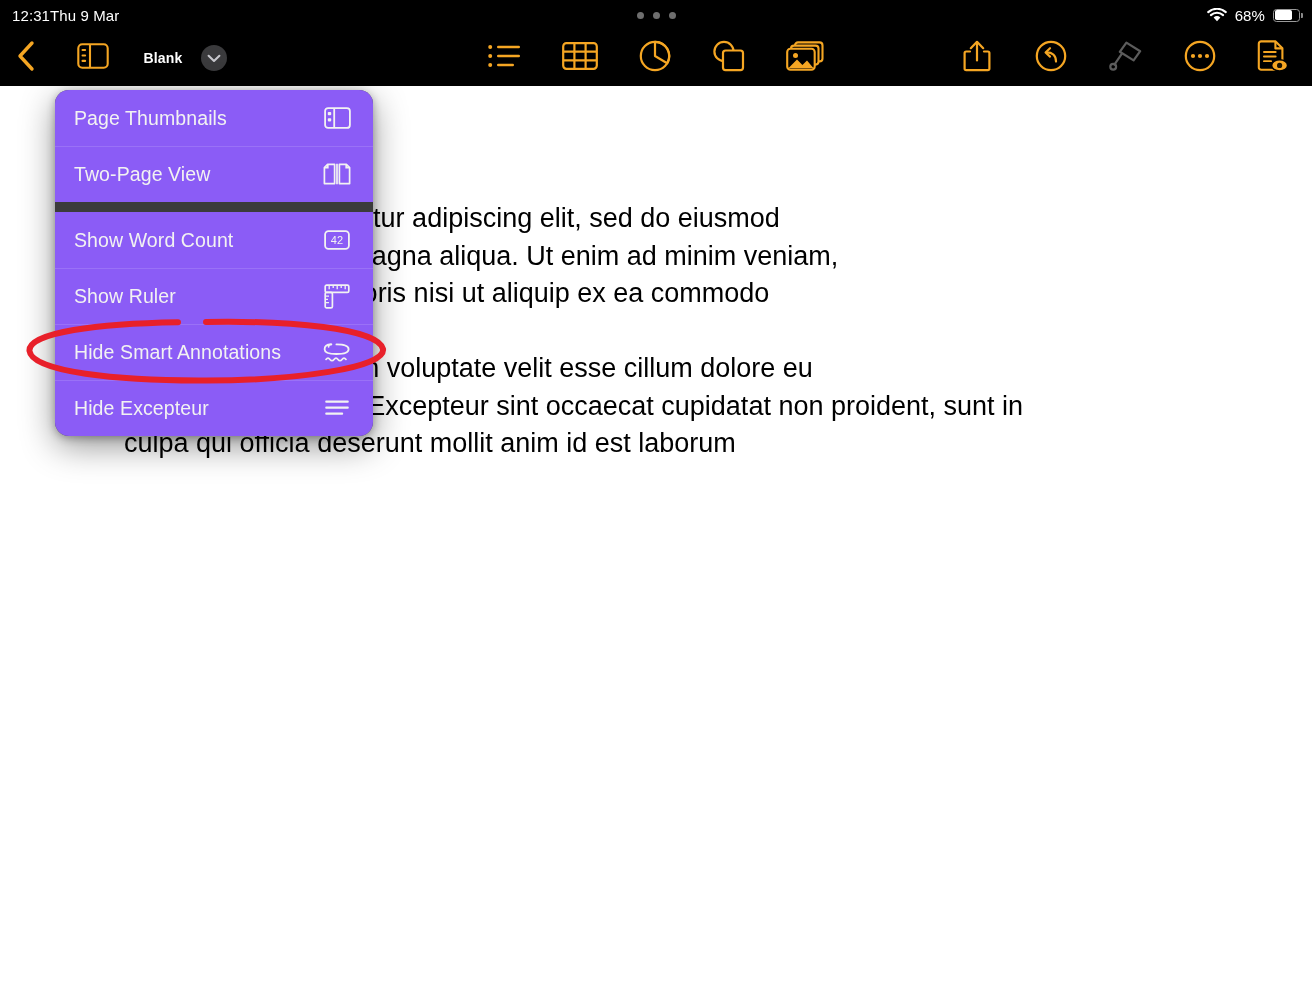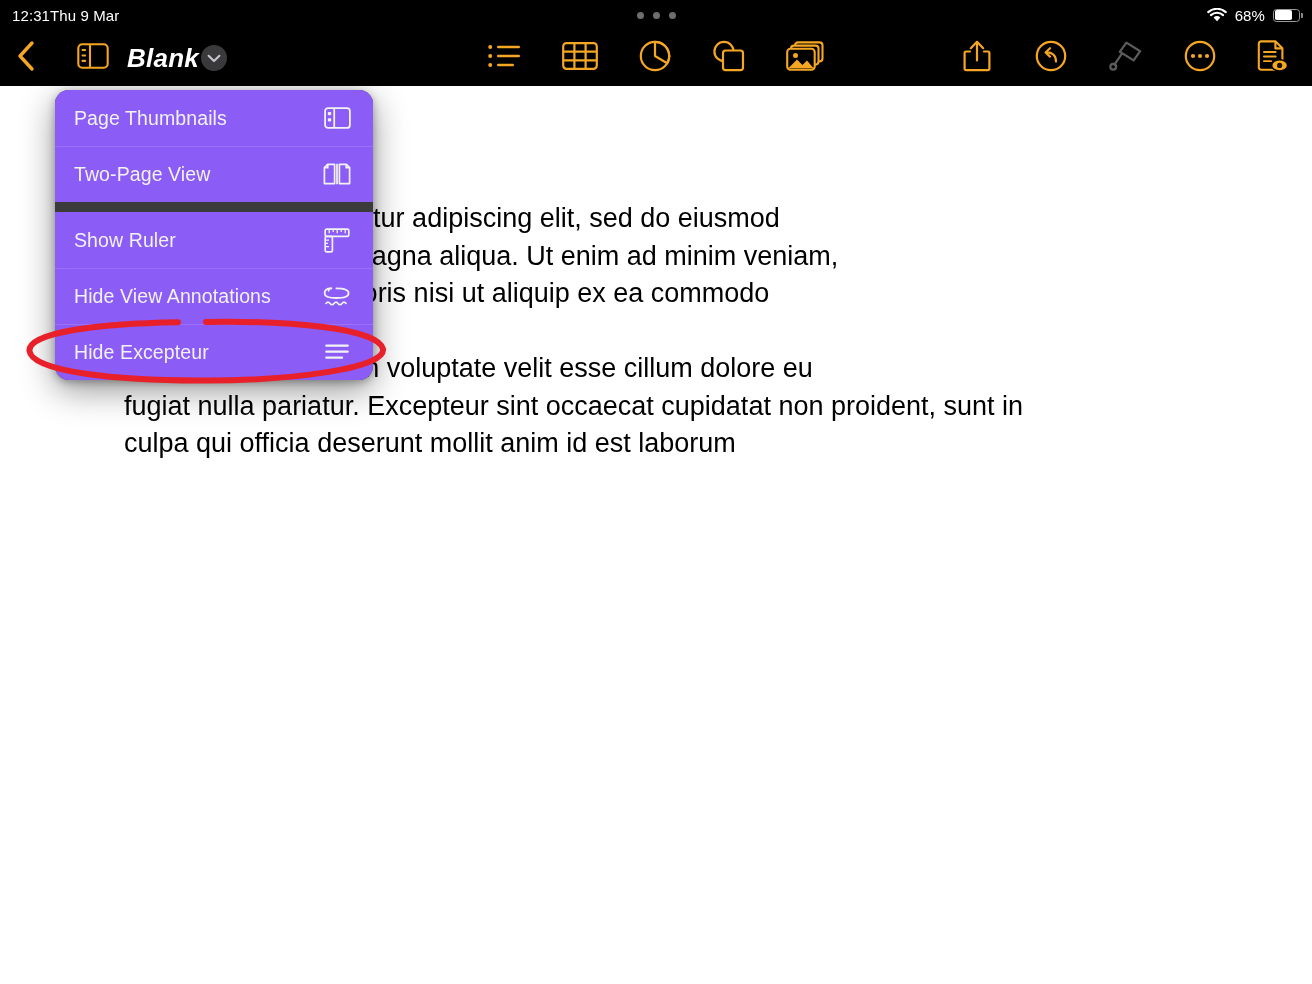--- a/index.html
+++ b/index.html
@@ -49,21 +49,21 @@
   
   .toolbar {
     position:absolute; top:30px; left:0; width:1312px; height:56px;
     background:#000;
   }
   .tb-item {
     position:absolute; top:0; height:56px;
     display:flex; align-items:center; justify-content:center;
   }
   .doc-title {
-    color:#fff; font-size:26px; font-weight:700; letter-spacing:.2px;font-style:italic;
+    color:#fff; font-size:14px; font-weight:700; letter-spacing:.2px;
   }
   .chev-circle {
     width:26px; height:26px; border-radius:50%;
     background:#3a3a3c;
     display:flex; align-items:center; justify-content:center;
   }
 
   
   .page {
     position:absolute; top:86px; left:0; width:1312px; height:898px;
@@ -319,41 +319,50 @@
             <path d="M16.4 1.4 H23.4 L26.6 4.6 V20.6 H16.4 Z" stroke="#f2f2f2" stroke-width="1.7" fill="none" stroke-linejoin="round"></path>
             <path d="M23.2 1.5 V4.7 H26.4" stroke="#f2f2f2" stroke-width="1.7" fill="none"></path>
           </svg>
         </span>
       </div>
     </div>
 
     <div class="menu-gap"></div>
 
     <div class="menu-group">
+      <div class="menu-row">
+        <span class="menu-label">Show Word Count</span>
+        <span class="menu-icon">
+          <svg width="26" height="22" viewBox="0 0 26 22">
+            <rect x="1.1" y="2.1" width="23.8" height="17.8" rx="3.4" stroke="#f2f2f2" stroke-width="1.8" fill="none"></rect>
+            <text x="13" y="15.4" font-family="Liberation Sans, sans-serif" font-size="11" fill="#f2f2f2" text-anchor="middle">42</text>
+          </svg>
+        </span>
+      </div>
 
       <div class="menu-row">
         <span class="menu-label">Show Ruler</span>
         <span class="menu-icon">
           <svg width="26" height="25" viewBox="0 0 26 25">
             <rect x="1.2" y="1.2" width="23.6" height="7.2" rx="1.4" stroke="#f2f2f2" stroke-width="1.7" fill="none"></rect>
             <line x1="5.2" y1="1.6" x2="5.2" y2="5.2" stroke="#f2f2f2" stroke-width="1.3"></line>
             <line x1="9.2" y1="1.6" x2="9.2" y2="4" stroke="#f2f2f2" stroke-width="1.3"></line>
             <line x1="13.2" y1="1.6" x2="13.2" y2="5.2" stroke="#f2f2f2" stroke-width="1.3"></line>
             <line x1="17.2" y1="1.6" x2="17.2" y2="4" stroke="#f2f2f2" stroke-width="1.3"></line>
             <line x1="21.2" y1="1.6" x2="21.2" y2="5.2" stroke="#f2f2f2" stroke-width="1.3"></line>
             <rect x="1.2" y="8.4" width="7.2" height="15.4" rx="1.4" stroke="#f2f2f2" stroke-width="1.7" fill="none"></rect>
             <line x1="1.6" y1="12.2" x2="5" y2="12.2" stroke="#f2f2f2" stroke-width="1.3"></line>
             <line x1="1.6" y1="15.4" x2="4" y2="15.4" stroke="#f2f2f2" stroke-width="1.3"></line>
             <line x1="1.6" y1="18.6" x2="5" y2="18.6" stroke="#f2f2f2" stroke-width="1.3"></line>
           </svg>
         </span>
       </div>
 
       <div class="menu-row">
-        <span class="menu-label">Hide View Annotations</span>
+        <span class="menu-label">Hide Smart Annotations</span>
         <span class="menu-icon">
           <svg width="28" height="22" viewBox="0 0 28 22">
             <path d="M8 3.4 C3 3.4 1.6 6 1.6 8.2 C1.6 11 5.4 13 13.4 13 C21 13 25.6 11.2 25.6 8.2 C25.6 5.4 21.4 3.4 13.4 3.4" stroke="#f2f2f2" stroke-width="1.8" fill="none" stroke-linecap="round"></path>
             <path d="M8.4 3.4 C6.4 3.2 5.2 4.4 5.6 5.8" stroke="#f2f2f2" stroke-width="1.8" fill="none" stroke-linecap="round"></path>
             <path d="M3 18.4 Q5 15.8 7 18.4 T11 18.4 T15 18.4 T19 18.4 T23 18.4" stroke="#f2f2f2" stroke-width="1.7" fill="none" stroke-linecap="round"></path>
           </svg>
         </span>
       </div>
 
       <div class="menu-row">

